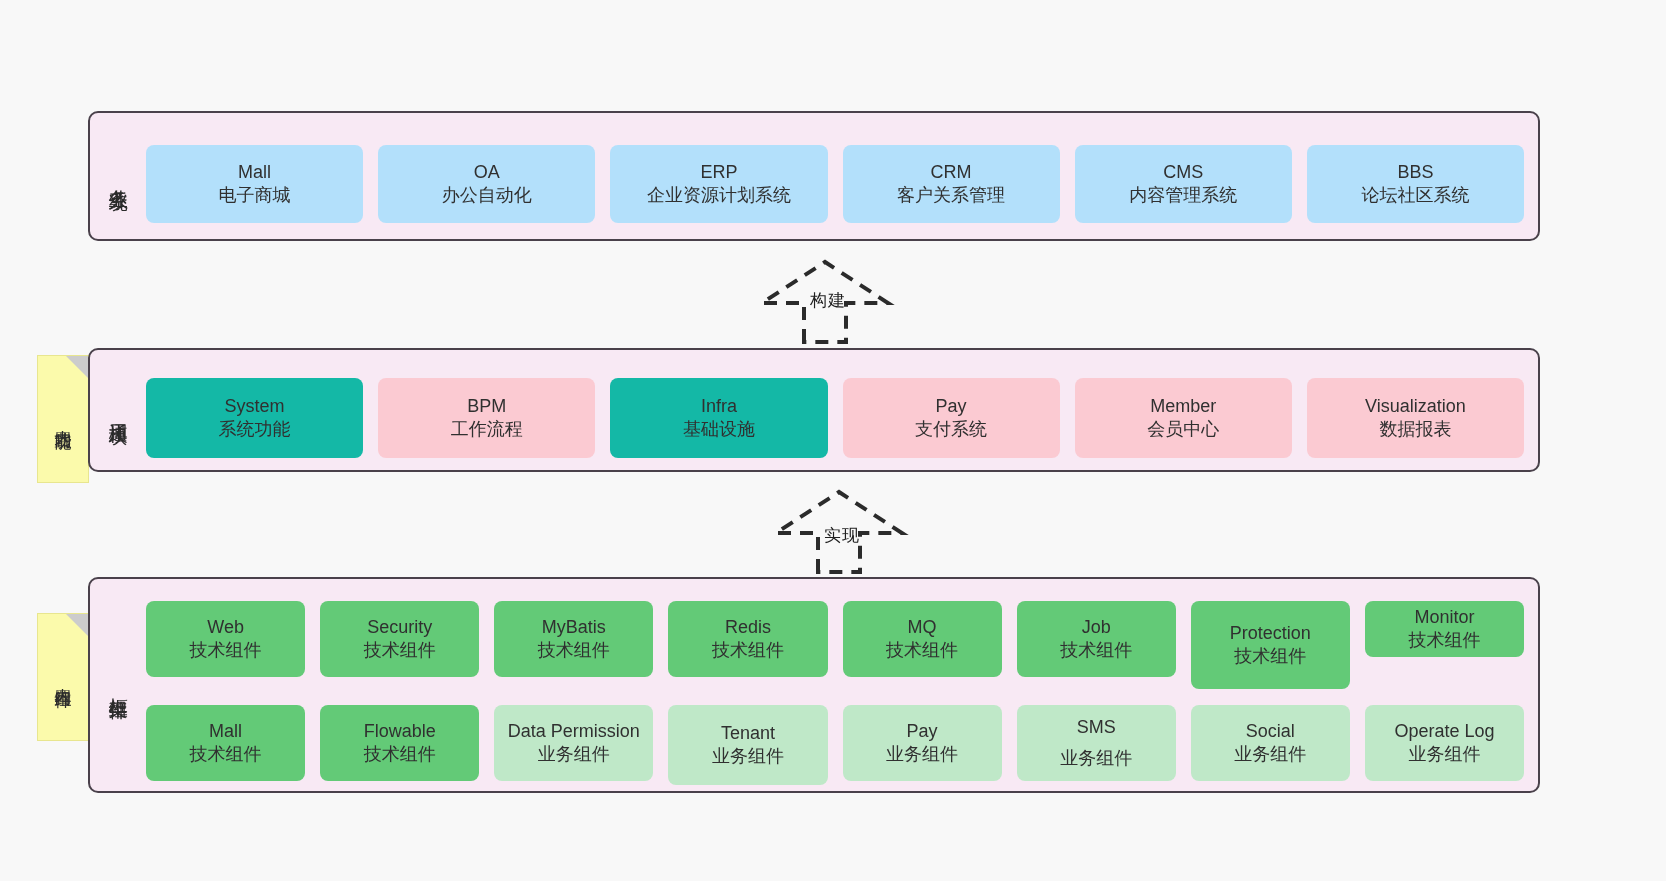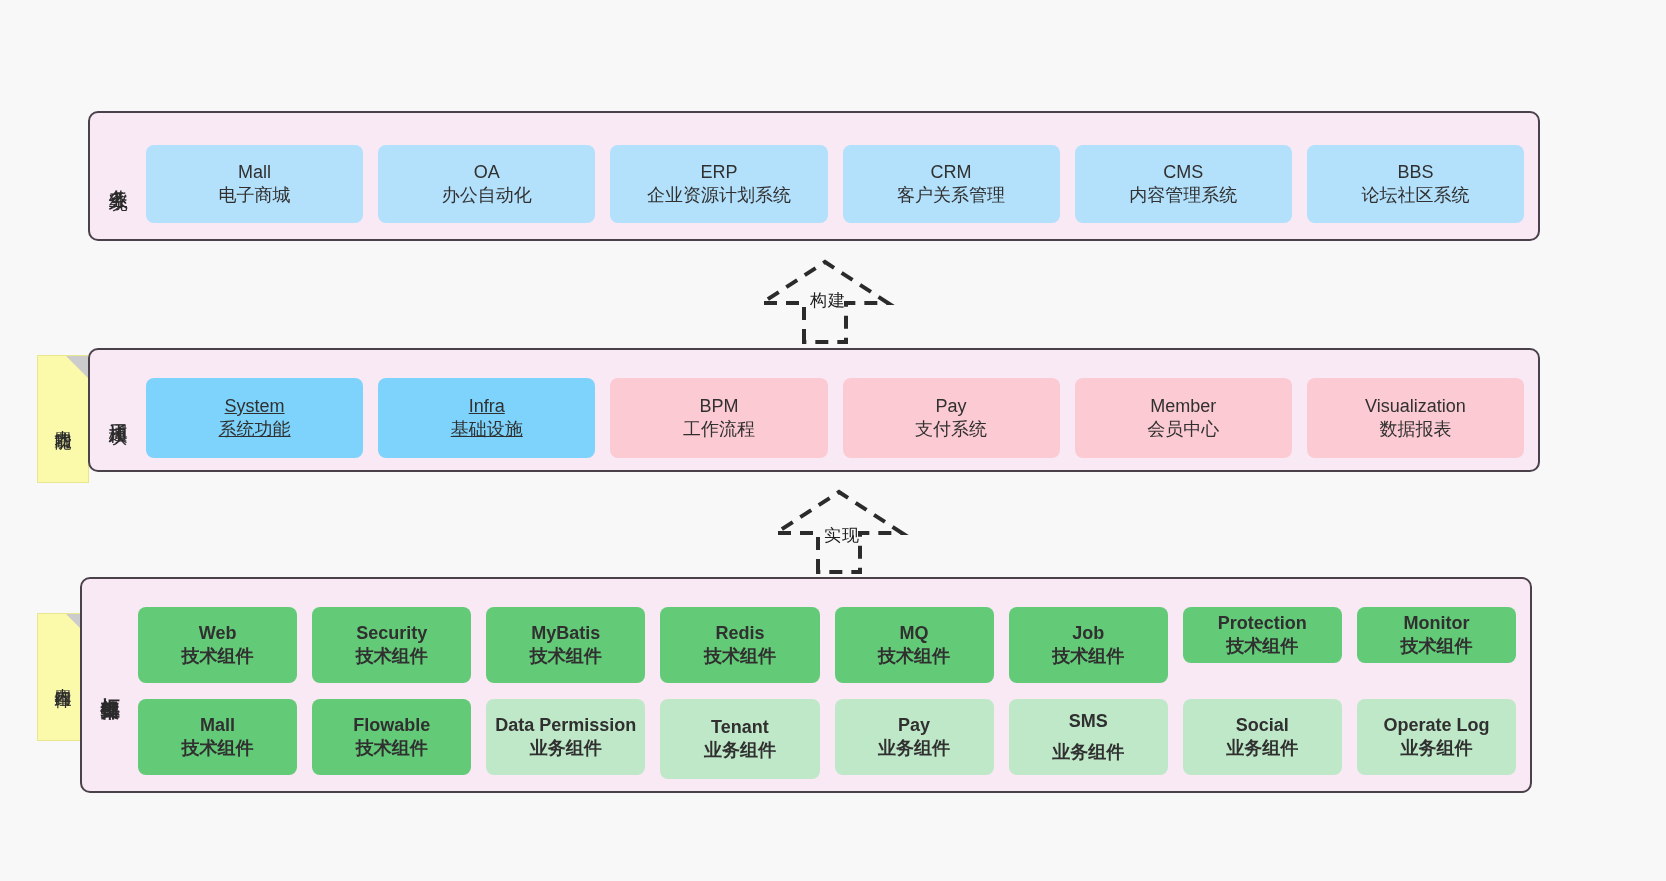--- a/index.html
+++ b/index.html
@@ -78,21 +78,21 @@
     color: #303030;
     padding: 4px 6px;
     box-sizing: border-box;
   }
   .cell .l1 { white-space: nowrap; }
   .cell.wrap .l1 { white-space: normal; }
   .cell .l2 { white-space: nowrap; }
 
   
   .c-blue       { background: #b3e0fb; }
-  .c-red        { background: #7dd3fc; text-decoration: underline; }
+  .c-red        { background: #14b8a6; }
   .c-pink       { background: #fbcad2; }
   .c-green      { background: #63ca77; }
   .c-lightgreen { background: #bfe8c8; }
 
   
   .note {
     position: absolute;
     box-sizing: border-box;
     background: #fbfaab;
     border: 1px solid #e8e68f;
@@ -183,27 +183,27 @@
   </div>
 
   <div class="layer" id="layer-common-module" style="left:88px; top:348px; width:1452px; height:124px;">
     <div class="layer-title">通用模块</div>
     <div class="layer-body">
       <div class="row">
         <div class="cell c-red" style="height:80px;">
           <div class="l1">System</div>
           <div class="l2">系统功能</div>
         </div>
+        <div class="cell c-pink" style="height:80px;">
+          <div class="l1">BPM</div>
+          <div class="l2">工作流程</div>
+        </div>
         <div class="cell c-red" style="height:80px;">
           <div class="l1">Infra</div>
           <div class="l2">基础设施</div>
-        </div>
-        <div class="cell c-pink" style="height:80px;">
-          <div class="l1">BPM</div>
-          <div class="l2">工作流程</div>
         </div>
         <div class="cell c-pink" style="height:80px;">
           <div class="l1">Pay</div>
           <div class="l2">支付系统</div>
         </div>
         <div class="cell c-pink" style="height:80px;text-align:right;">
           <div class="l1">Member</div>
           <div class="l2">会员中心</div>
         </div>
         <div class="cell c-pink" style="height:80px;">
@@ -218,21 +218,21 @@
     <svg width="150" height="86" viewBox="0 0 150 86" xmlns="http://www.w3.org/2000/svg">
       <path d="M 48 84 L 48 45 L 6 45 L 69 4 L 132 45 L 90 45 L 90 84 Z" fill="none" stroke="#2b2b2b" stroke-width="4" stroke-dasharray="13,9" stroke-linecap="butt" stroke-linejoin="miter"></path>
     </svg>
   </div>
   <div class="arrow-label" style="left:824px; top:524px;">实现</div>
 
   <div class="note" style="left:37px; top:613px; width:52px; height:128px;">
     <span>内置组件</span>
   </div>
 
-  <div class="layer" id="layer-framework-component" style="left:80px; top:577px; width:1452px; height:216px;font-weight:bold;">
+  <div class="layer" id="layer-framework-component" style="left:88px; top:577px; width:1452px; height:216px;">
     <div class="layer-title">框架组件</div>
     <div class="layer-body">
 
       <div class="row">
         <div class="cell c-green" style="height:76px;">
           <div class="l1">Web</div>
           <div class="l2">技术组件</div>
         </div>
         <div class="cell c-green" style="height:76px;">
           <div class="l1">Security</div>
@@ -247,21 +247,21 @@
           <div class="l2">技术组件</div>
         </div>
         <div class="cell c-green" style="height:76px;">
           <div class="l1">MQ</div>
           <div class="l2">技术组件</div>
         </div>
         <div class="cell c-green" style="height:76px;">
           <div class="l1">Job</div>
           <div class="l2">技术组件</div>
         </div>
-        <div class="cell c-green" style="height:56px;">
+        <div class="cell c-green" style="height:88px;">
           <div class="l1">Protection</div>
           <div class="l2">技术组件</div>
         </div>
         <div class="cell c-green" style="height:56px;">
           <div class="l1">Monitor</div>
           <div class="l2">技术组件</div>
         </div>
       </div>
 
       <div class="row">

